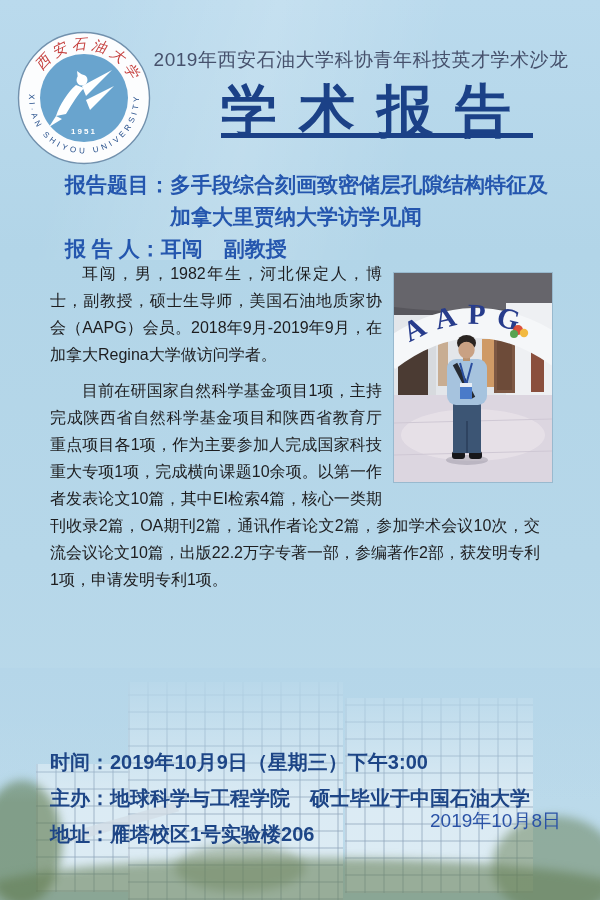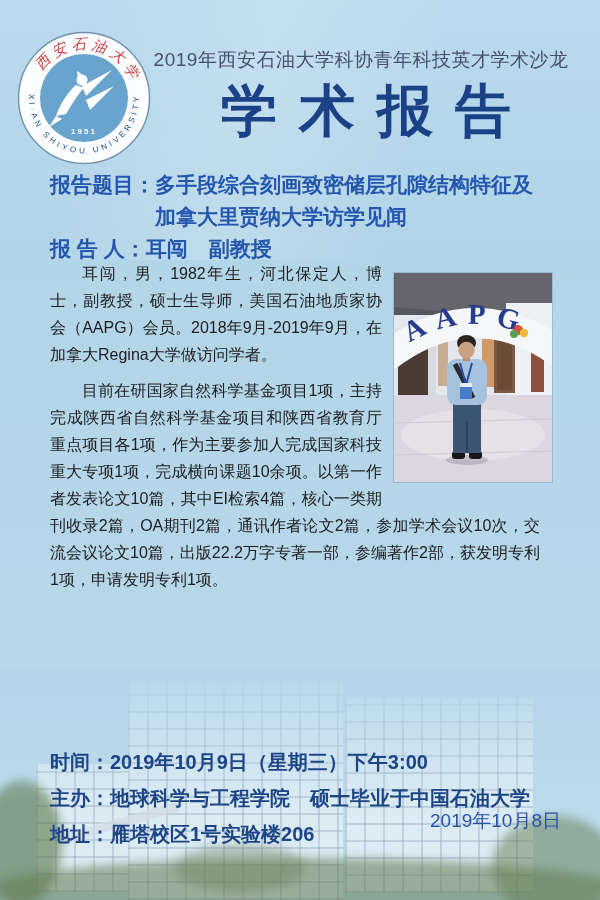--- a/index.html
+++ b/index.html
@@ -31,26 +31,26 @@
   .tree-mid    { left:175px; top:176px; width:130px; height:48px;  background:rgba(112,132,92,.4); }
   .backdrop-fade { position:absolute; left:0; top:0; width:600px; height:232px;
     background:linear-gradient(180deg,#b5d6e9 0%, rgba(181,214,233,.55) 26%, rgba(181,214,233,0) 58%); }
 
   
   .logo { position:absolute; left:16px; top:30px; width:136px; height:136px; }
   .salon-line { position:absolute; left:130px; top:47px; width:462px; text-align:center;
     font-size:19px; color:#46516c; letter-spacing:.5px; }
   .page-title { position:absolute; left:138px; top:74px; width:456px; text-align:center;
     font-family:"Liberation Serif","DejaVu Serif",serif; font-weight:bold;
-    font-size:56px; color:#1b4187; letter-spacing:22px; text-indent:22px; }
+    font-size:56px; color:#1b4187; letter-spacing:22px; text-indent:22px;text-decoration:underline; }
 
   
   .topic { position:absolute; left:50px; top:169px; width:512px;
     font-size:21px; font-weight:bold; color:#2456ae; line-height:32px; }
-  .topic-row { display:flex; }
+  .topic-row { display:flex;margin-left:15px; }
   .topic-row .lbl { white-space:pre; flex:none; }
 
   
   .bio { position:absolute; left:50px; top:260px; width:502px;
     font-size:16px; line-height:27px; color:#1d1d1f; text-align:justify; }
   .bio p { margin:0 12px 9px 0; text-indent:2em; }
   .photo { float:right; width:158px; height:209px; margin:13px 0 8px 12px;
     outline:1px solid rgba(120,150,175,.45); position:relative; }
   .photo svg { display:block; }
 

